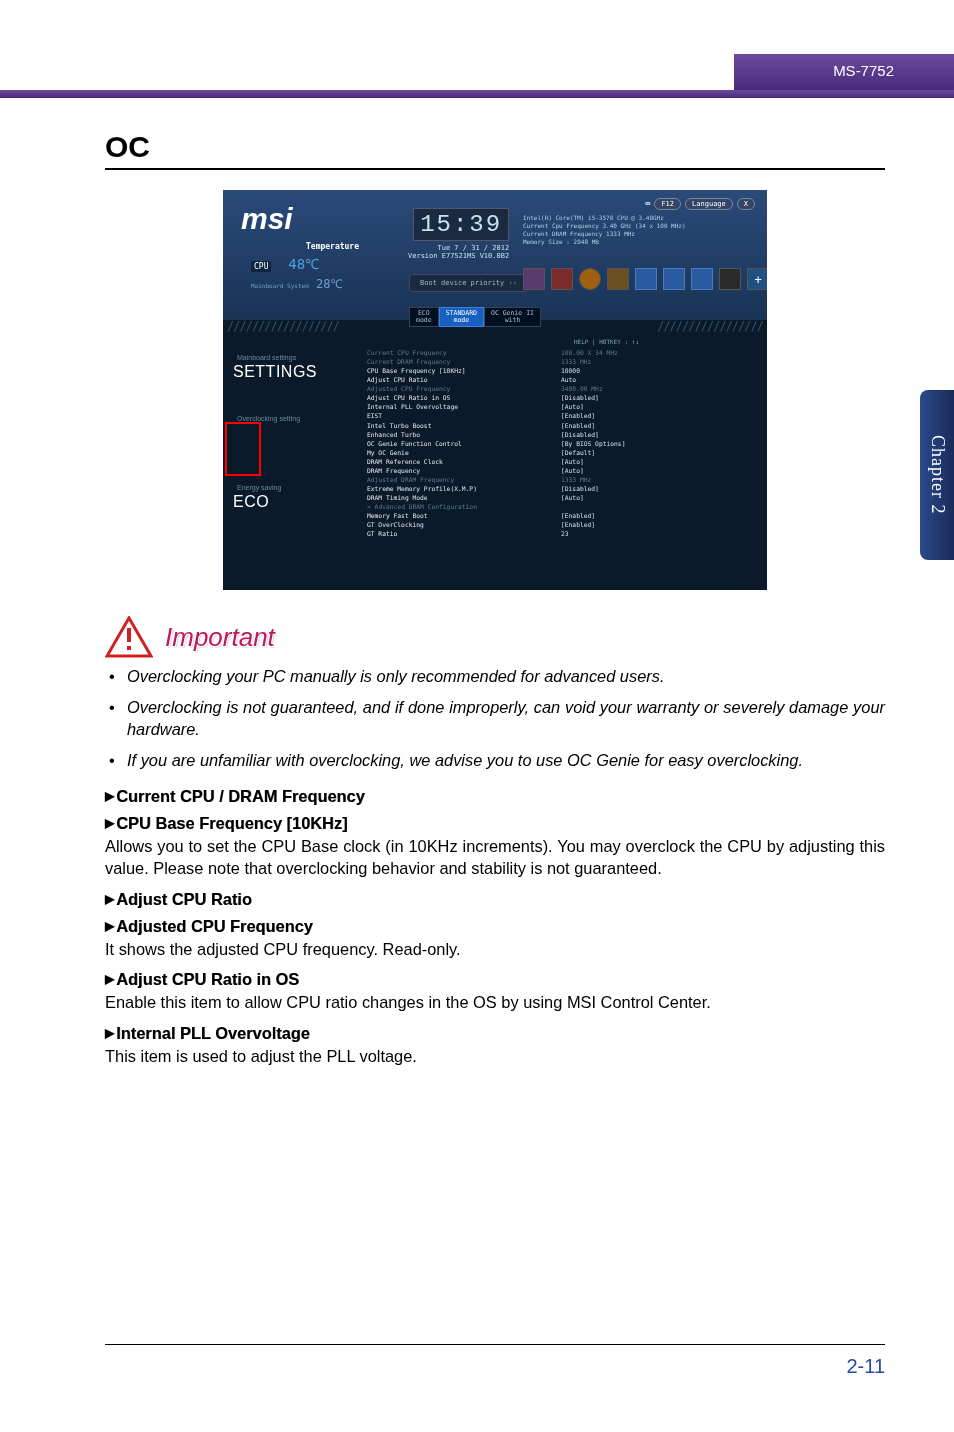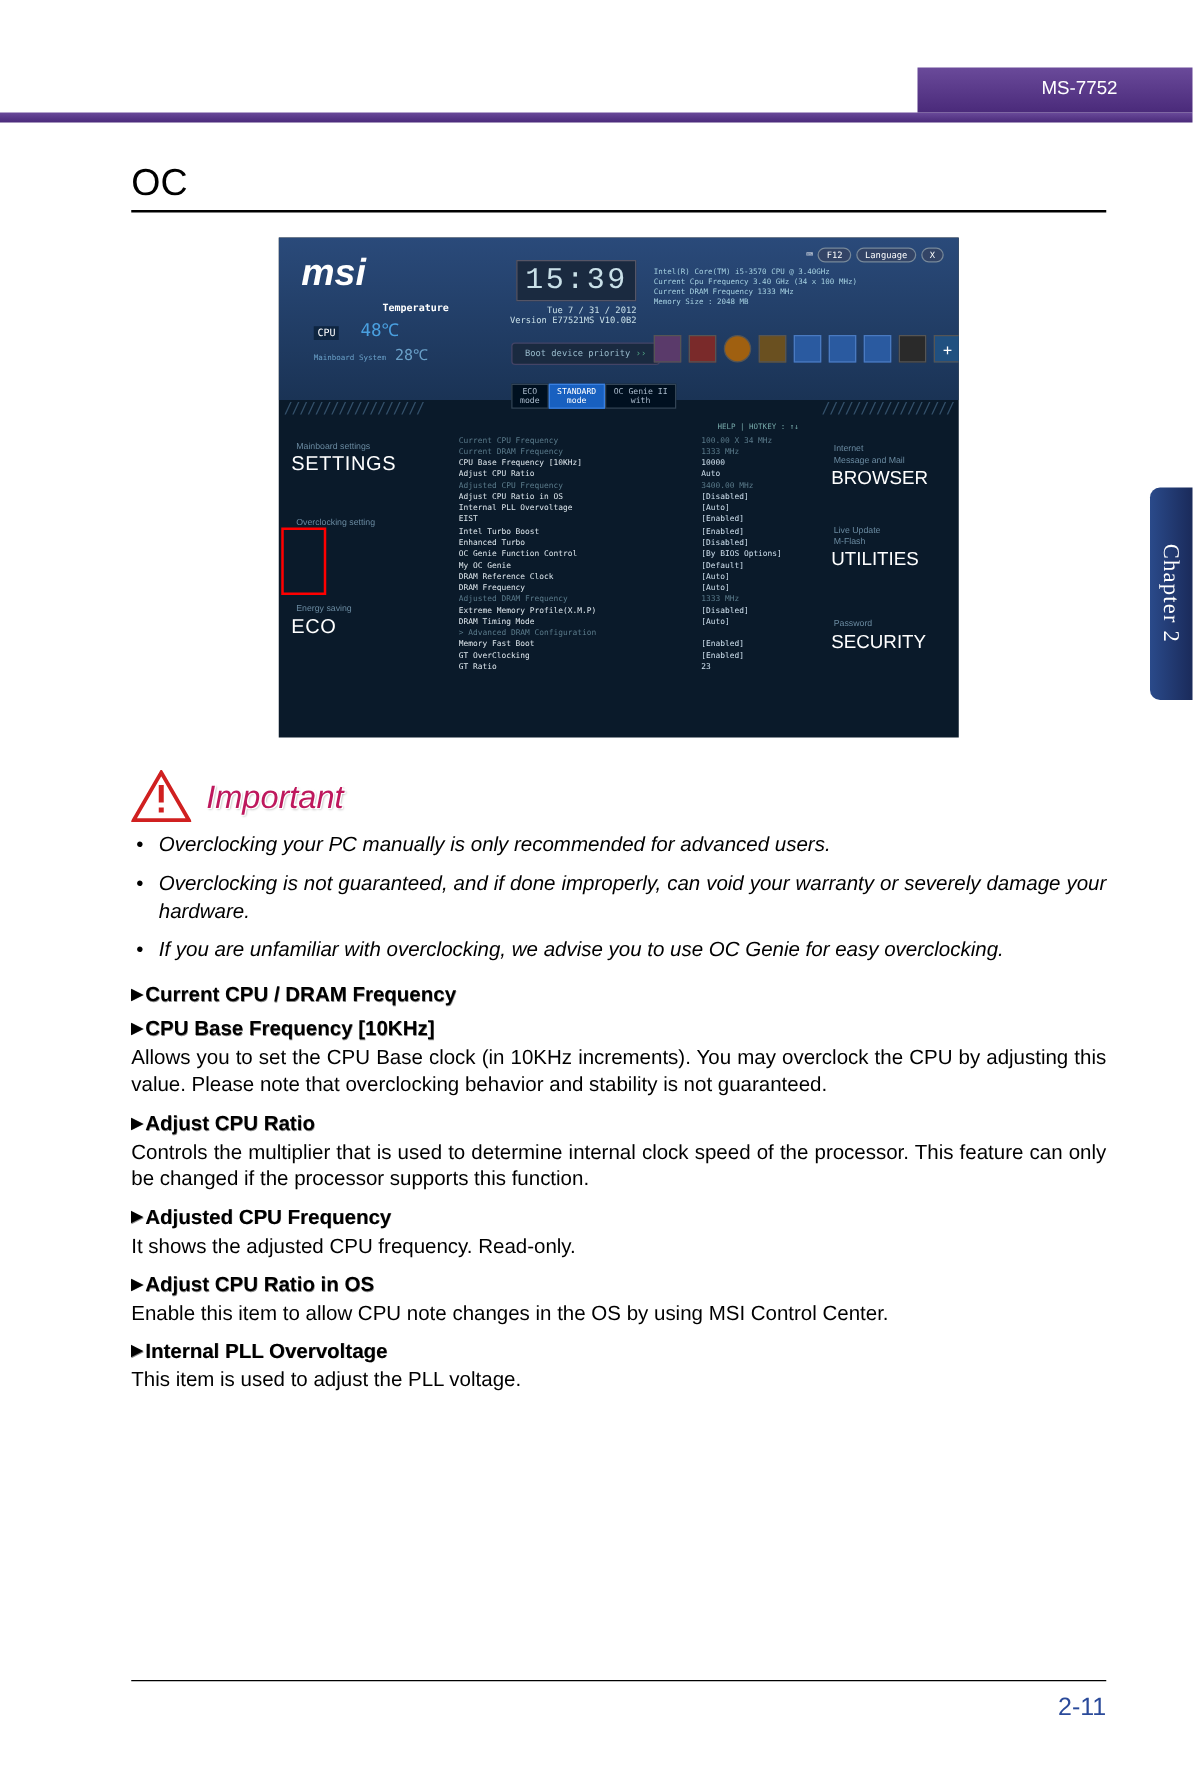--- a/index.html
+++ b/index.html
@@ -45,21 +45,21 @@
   .content {
     position: absolute;
     top: 130px;
     left: 105px;
     width: 780px;
   }
 
   .page-title {
     font-size: 30px;
     font-family: Arial, sans-serif;
-    font-weight: normal;
+    font-weight: bold;
     padding-bottom: 4px;
     border-bottom: 2px solid #000;
     margin-bottom: 20px;
   }
 
   
   .bios {
     position: relative;
     width: 544px;
     height: 400px;
@@ -350,30 +350,20 @@
 
     <div class="bios-left">
       <div class="nav">Mainboard settings</div>
       <div class="big">SETTINGS</div>
       <div class="nav" style="margin-top:34px;">Overclocking setting</div>
       <div class="nav" style="margin-top:62px;">Energy saving</div>
       <div class="big">ECO</div>
     </div>
     <div class="oc-highlight"></div>
 
-    <div class="bios-right">
-      <div class="nav">Internet</div>
-      <div class="nav" style="margin-top:0">Message and Mail</div>
-      <div class="big">BROWSER</div>
-      <div class="nav" style="margin-top:30px;">Live Update</div>
-      <div class="nav" style="margin-top:0">M-Flash</div>
-      <div class="big">UTILITIES</div>
-      <div class="nav" style="margin-top:40px;">Password</div>
-      <div class="big">SECURITY</div>
-    </div>
 
     <div class="bios-table" id="bios-table">
         <div class="row muted">
           <span class="k">Current CPU Frequency</span>
           <span class="v">100.00 X 34 MHz</span>
         </div>
         <div class="row muted">
           <span class="k">Current DRAM Frequency</span>
           <span class="v">1333 MHz</span>
         </div>
@@ -469,25 +459,24 @@
     <li>Overclocking your PC manually is only recommended for advanced users.</li>
     <li>Overclocking is not guaranteed, and if done improperly, can void your warranty or severely damage your hardware.</li>
     <li>If you are unfamiliar with overclocking, we advise you to use OC Genie for easy overclocking.</li>
   </ul>
 
   <div id="sections">
       <div class="section-heading"><span class="tri">▶</span>Current CPU / DRAM Frequency</div>
       <div class="section-heading"><span class="tri">▶</span>CPU Base Frequency [10KHz]</div>
       <div class="section-body">Allows you to set the CPU Base clock (in 10KHz increments). You may overclock the CPU by adjusting this value. Please note that overclocking behavior and stability is not guaranteed.</div>
       <div class="section-heading"><span class="tri">▶</span>Adjust CPU Ratio</div>
-      <div class="section-body">Controls the multiplier that is used to determine internal clock speed of the processor. This feature can only be changed if the processor supports this function.</div>
       <div class="section-heading"><span class="tri">▶</span>Adjusted CPU Frequency</div>
       <div class="section-body">It shows the adjusted CPU frequency. Read-only.</div>
       <div class="section-heading"><span class="tri">▶</span>Adjust CPU Ratio in OS</div>
-      <div class="section-body">Enable this item to allow CPU note changes in the OS by using MSI Control Center.</div>
+      <div class="section-body">Enable this item to allow CPU ratio changes in the OS by using MSI Control Center.</div>
       <div class="section-heading"><span class="tri">▶</span>Internal PLL Overvoltage</div>
       <div class="section-body">This item is used to adjust the PLL voltage.</div>
     </div>
 
 </div>
 
 <div class="footer">
   <span>2-11</span>
 </div>
 

